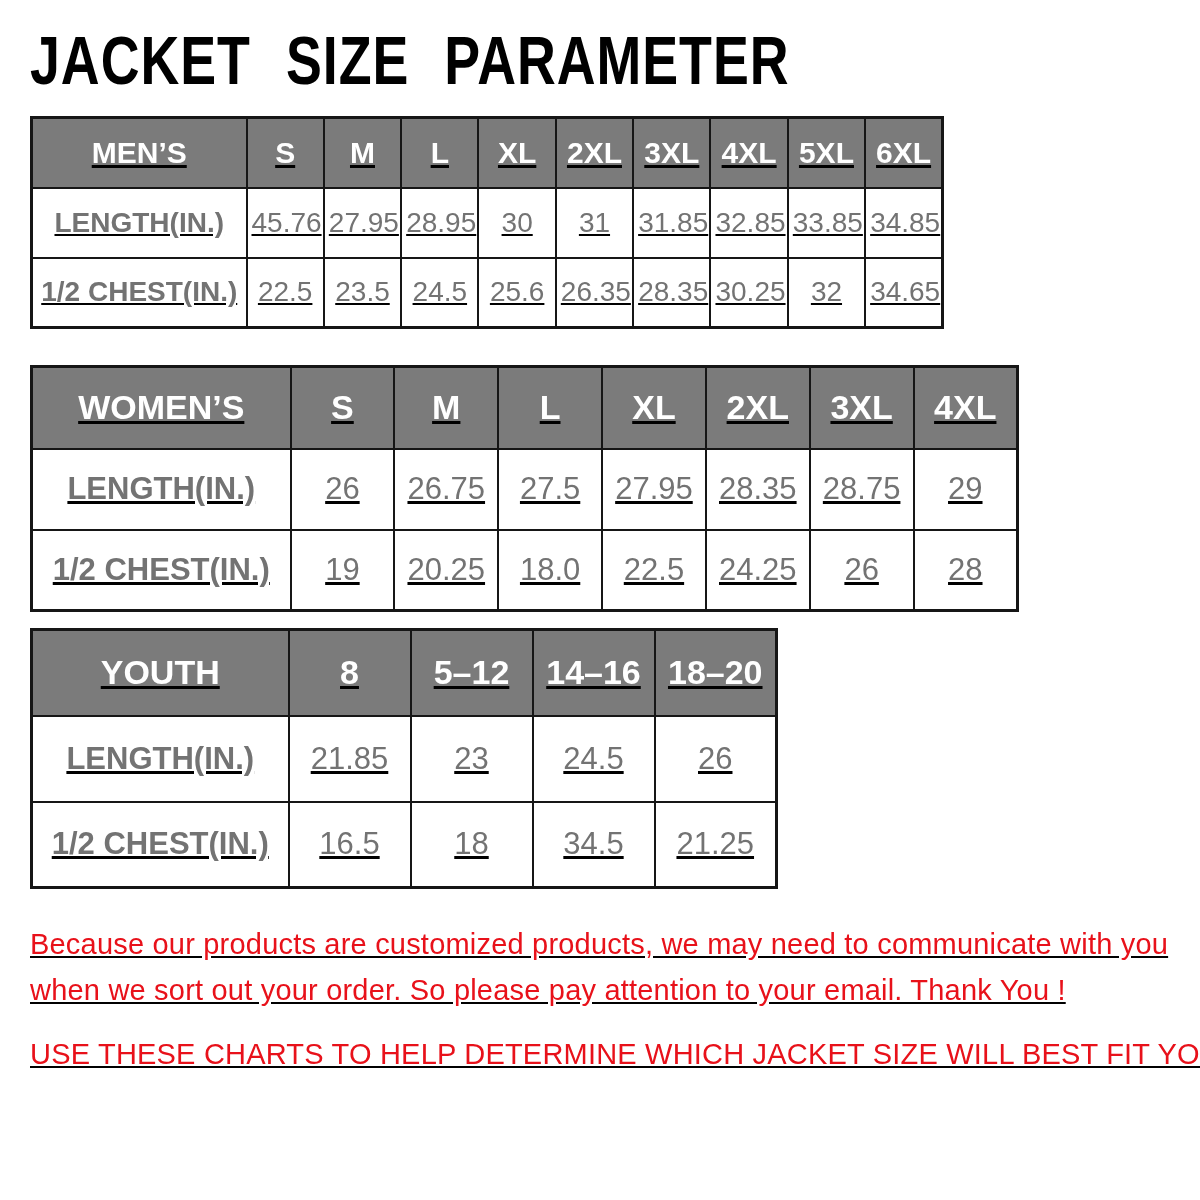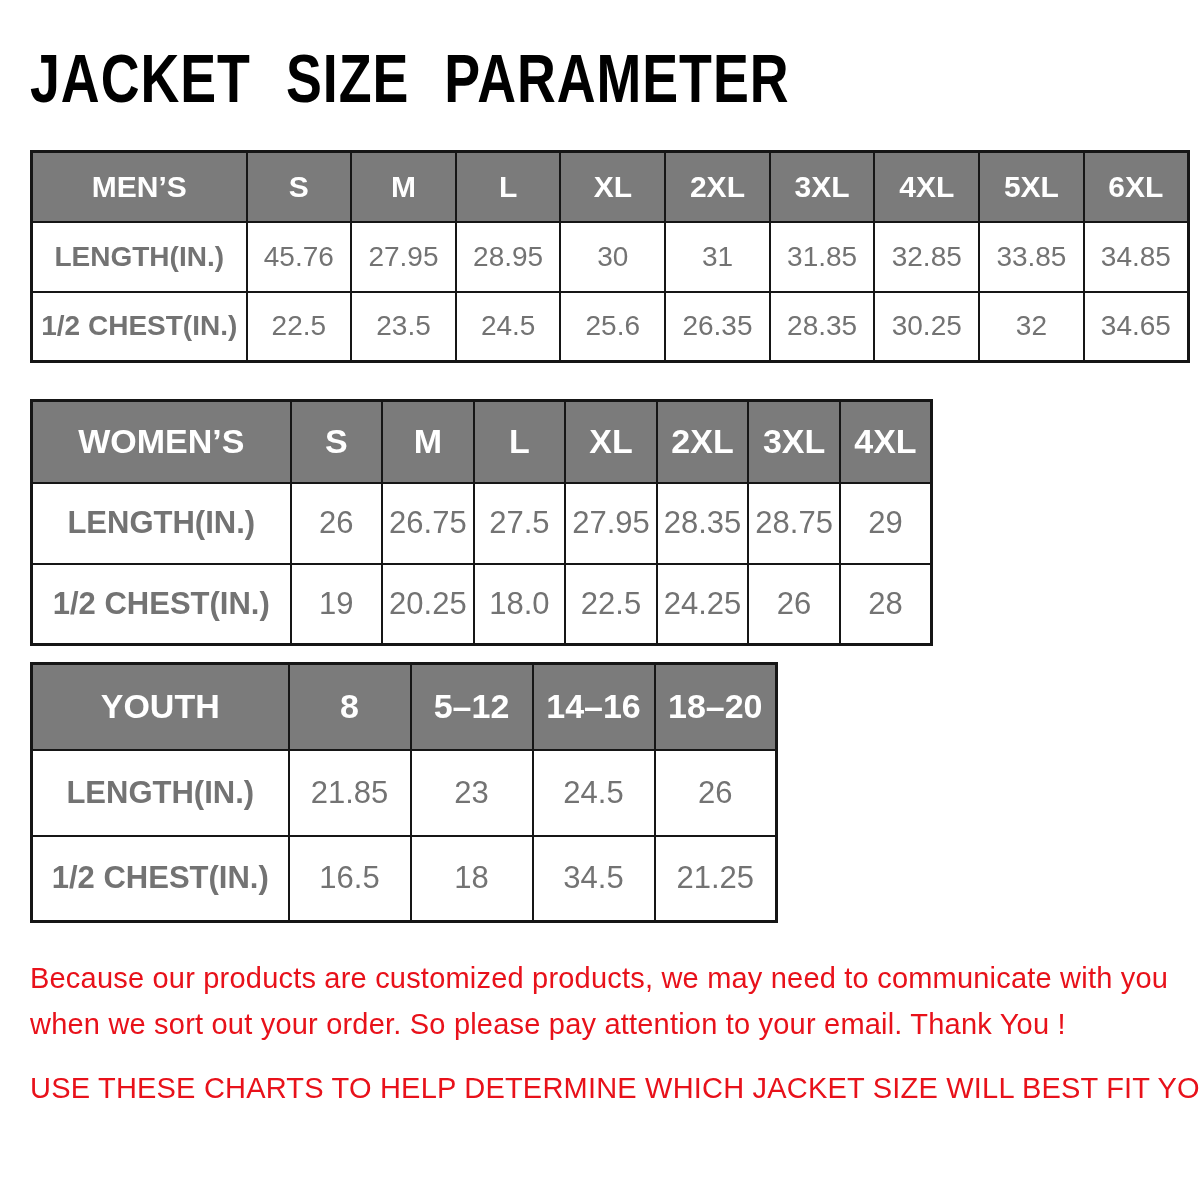--- a/index.html
+++ b/index.html
@@ -8,21 +8,21 @@
     --border:#161616;
     --red:#e8111a;
     --black:#000000;
   }
   html,body{margin:0;padding:0;background:#ffffff;}
   body{
     width:1200px;height:1200px;overflow:hidden;
     font-family:"Liberation Sans", sans-serif;
     -webkit-font-smoothing:antialiased;
   }
-  .page{position:relative;width:1140px;padding:36px 30px 0 30px;}
+  .page{position:relative;width:1140px;padding:18px 30px 0 30px;text-decoration:underline;}
 
   
   h1.title{
     margin:0;height:86px;line-height:86px;
     color:var(--black);
     font-size:56px;font-weight:900;
     white-space:nowrap;
   }
   h1.title .title-inner{
     display:inline-block;
@@ -54,27 +54,27 @@
   }
   table.size-table th{
     background:var(--header-bg);
     color:var(--header-text);
     font-weight:700;
   }
   table.size-table td{color:#737373;}
   table.size-table td.label{font-weight:700;}
 
   
-  table.men{width:1160px;margin-top:28px;}
+  table.men{width:914px;margin-top:12px;}
   table.men th{height:70px;font-size:30px;}
   table.men td{height:70px;font-size:28px;}
   table.men .label-col{width:215px;}
 
   
-  table.women{width:903px;margin-top:36px;border-radius:11px;}
+  table.women{width:989px;margin-top:36px;border-radius:11px;}
   table.women th{height:82px;font-size:34px;}
   table.women td{height:81px;font-size:31px;}
   table.women .label-col{width:259px;}
 
   
   table.youth{width:748px;margin-top:16px;}
   table.youth th{height:86px;font-size:34px;}
   table.youth td{height:86px;font-size:31px;}
   table.youth .label-col{width:257px;}
 

